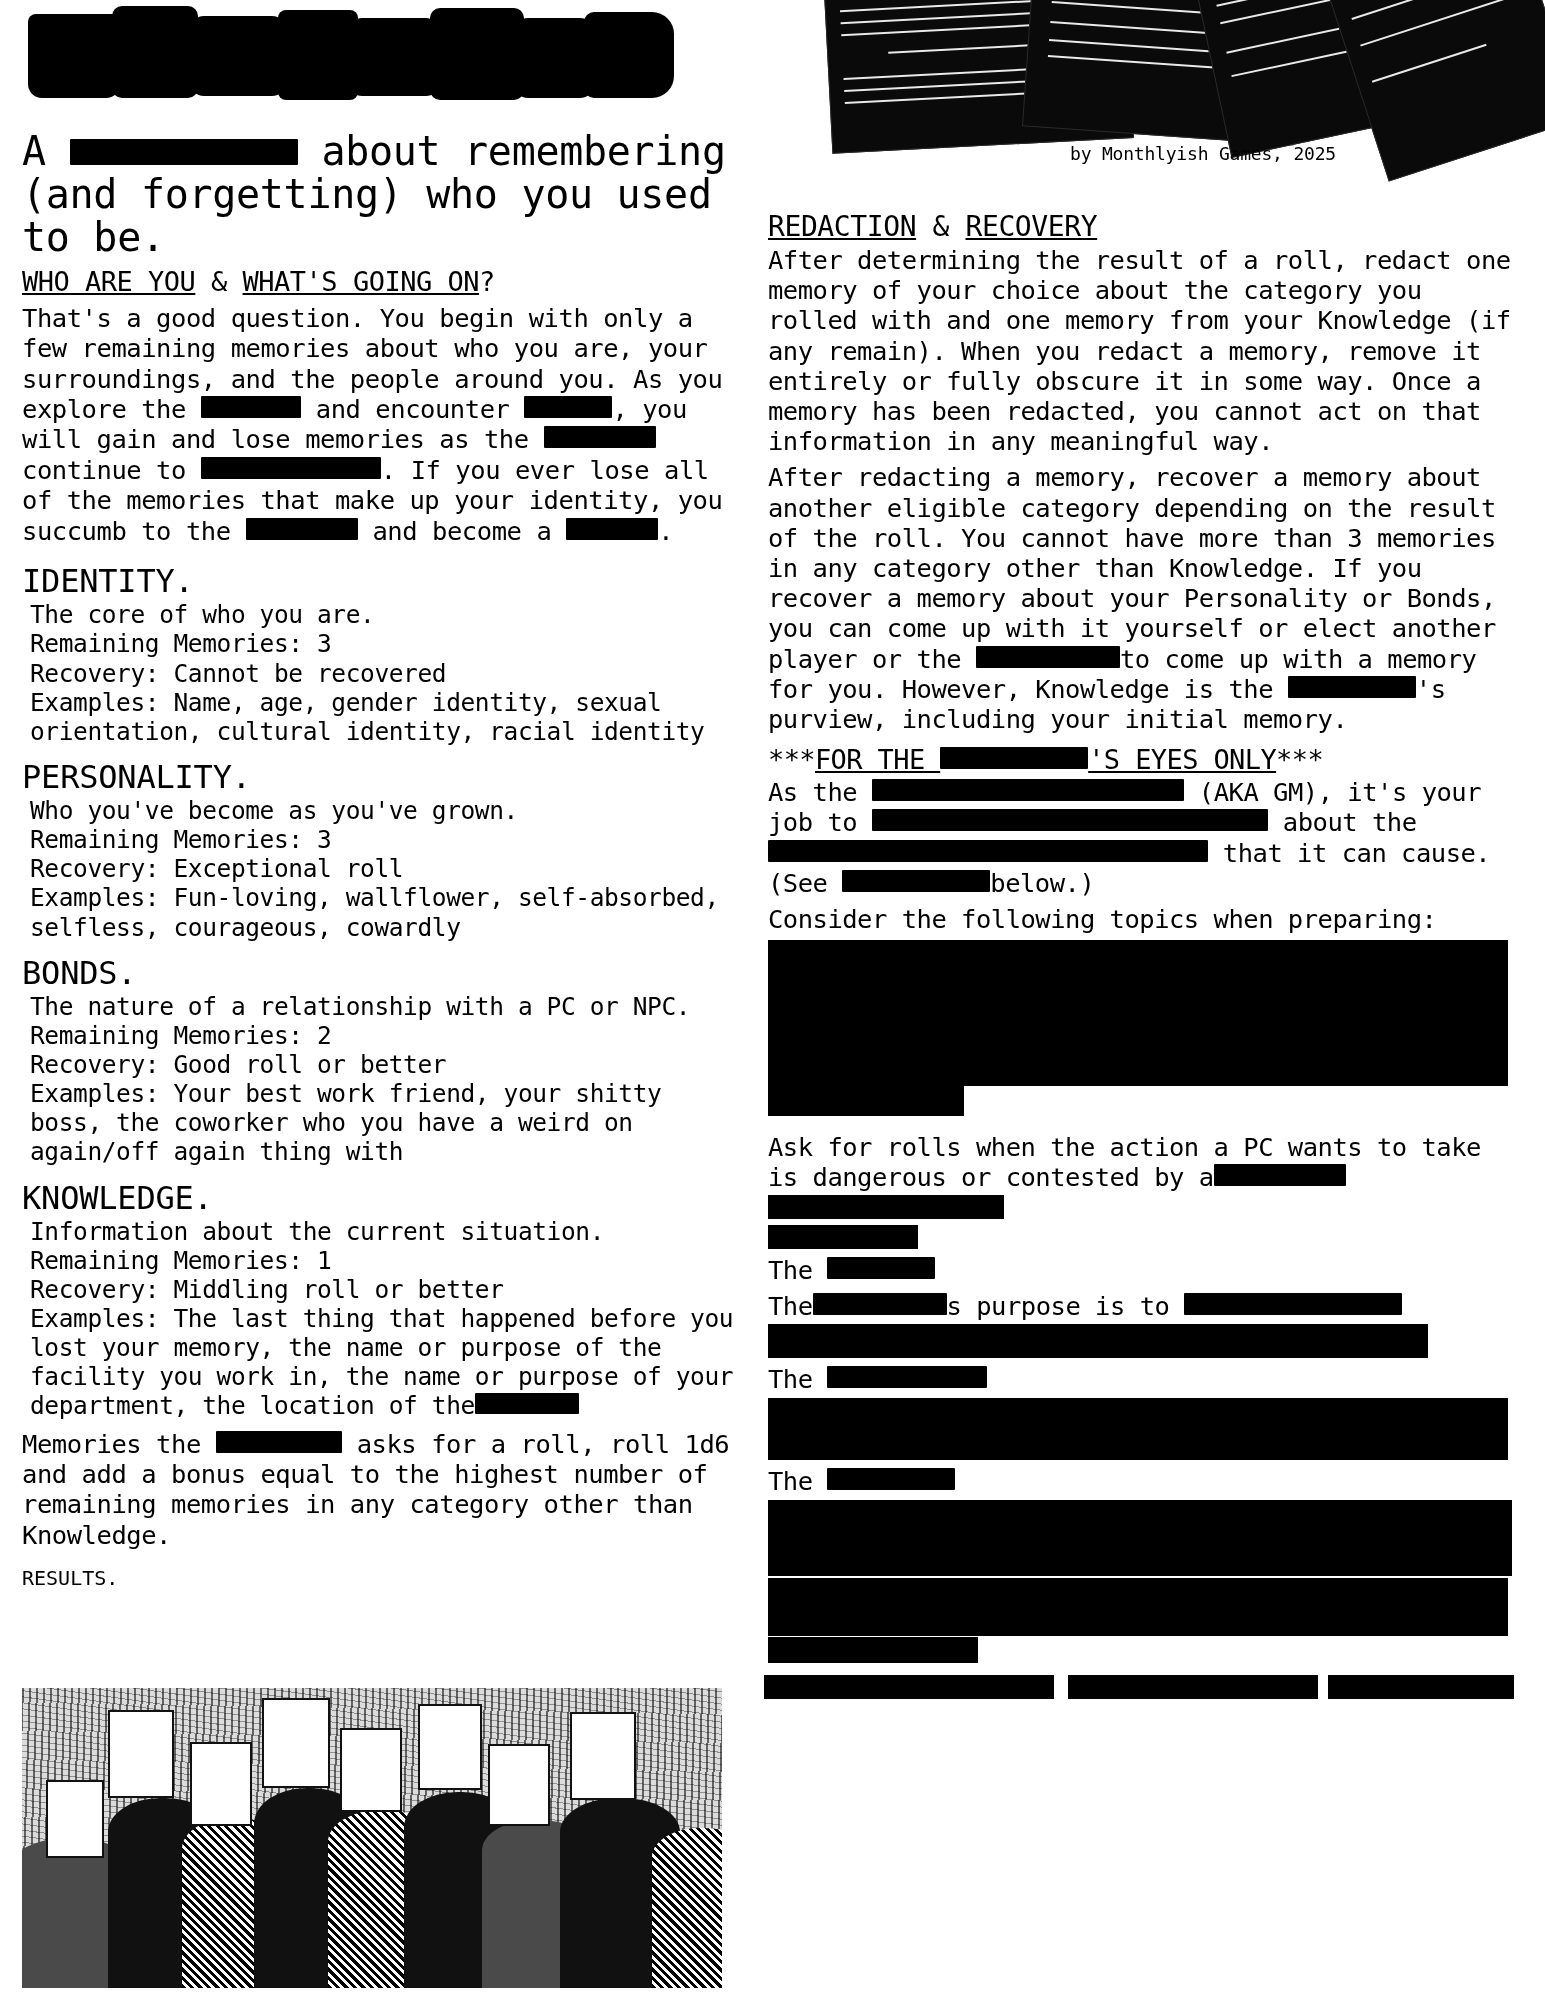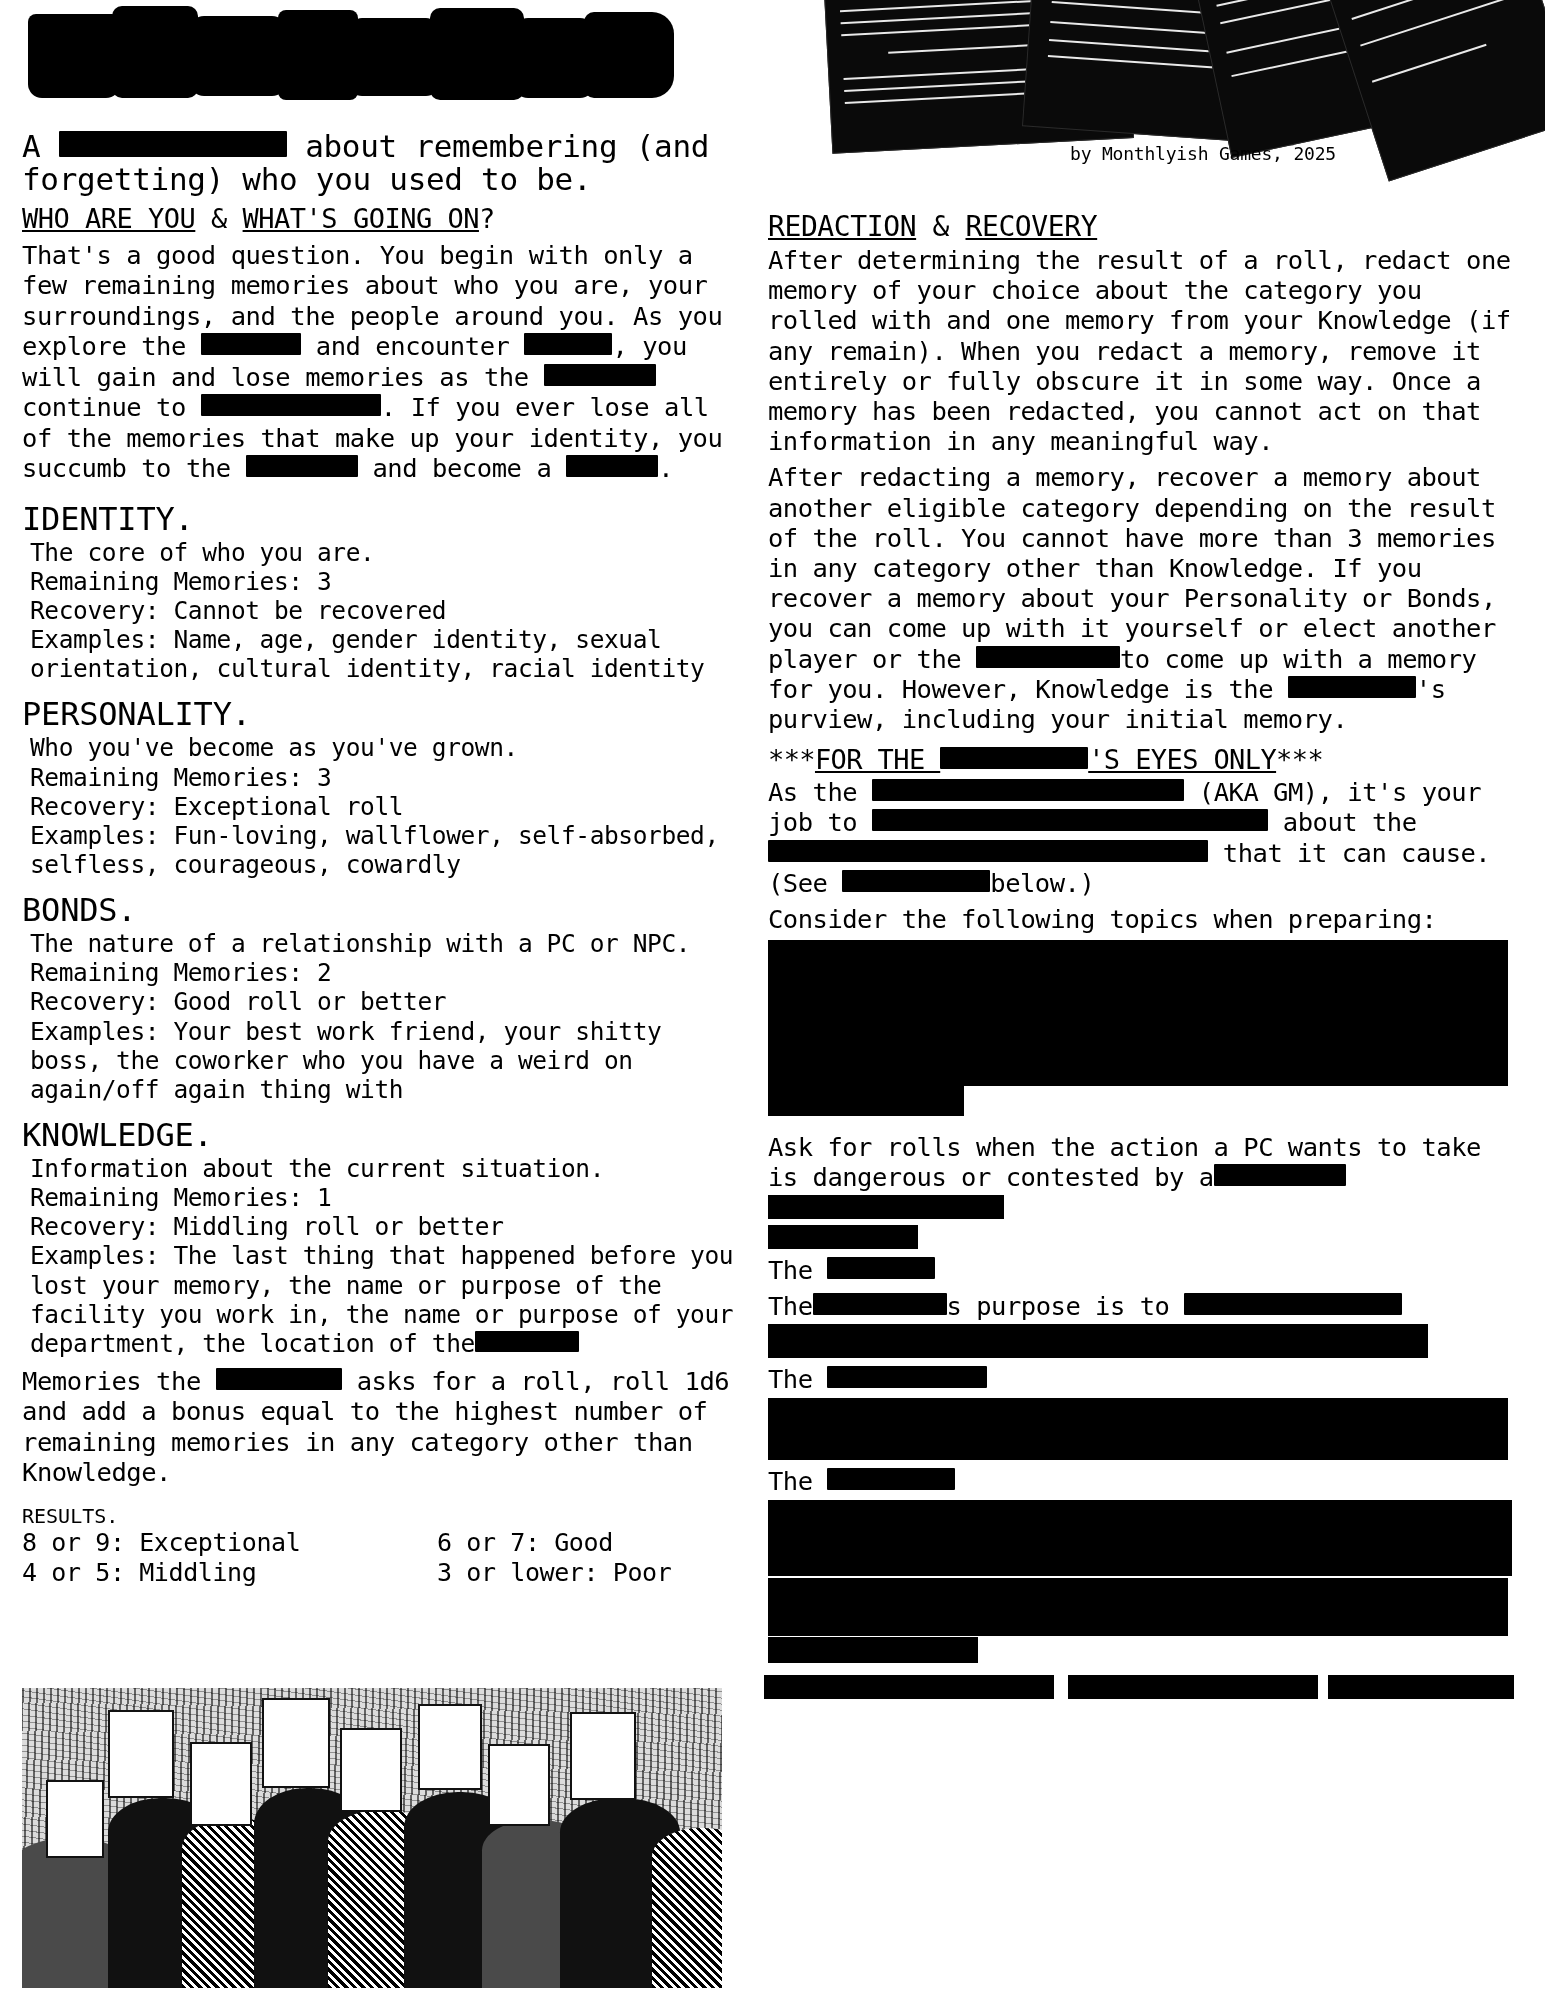--- a/index.html
+++ b/index.html
@@ -49,21 +49,21 @@
     height: 105px;
     margin: 6px 0 8px 28px;
     width: 700px;
     position: relative;
   }
   .title-block .t {
     position: absolute;
     background: #000;
   }
   .tagline {
-    font-size: 31px;
+    font-size: 40px;
     line-height: 1.08;
     letter-spacing: -0.3px;
     margin-bottom: 0;
   }
   .heading {
     font-size: 27px;
     letter-spacing: -0.5px;
     margin: 6px 0 6px 0;
   }
   .heading u { text-decoration: underline; text-underline-offset: 2px; }
@@ -298,26 +298,20 @@
       </div>
     </div>
 
     <div class="para" style="margin-top:8px;">
       <span>Memories the</span>
       <span class="red" style="width:126px;height:22px;"></span>
       <span>asks for a roll, roll 1d6 and add a bonus equal to the highest number of remaining memories in any category other than Knowledge.</span>
     </div>
 
     <div class="results-title">RESULTS.</div>
-    <div class="results-grid">
-      <div>8 or 9: Exceptional</div>
-      <div>6 or 7: Good</div>
-      <div>4 or 5: Middling</div>
-      <div>3 or lower: Poor</div>
-    </div>
   </div>
 
   <div class="crowd">
     <div class="bg"></div>
 
     <div class="person lt" style="left:-10px;width:118px;height:150px;"></div>
     <div class="head" style="left:24px;top:92px;width:54px;height:74px;"></div>
 
     <div class="person" style="left:86px;width:110px;height:190px;"></div>
     <div class="head" style="left:86px;top:22px;width:62px;height:84px;"></div>

